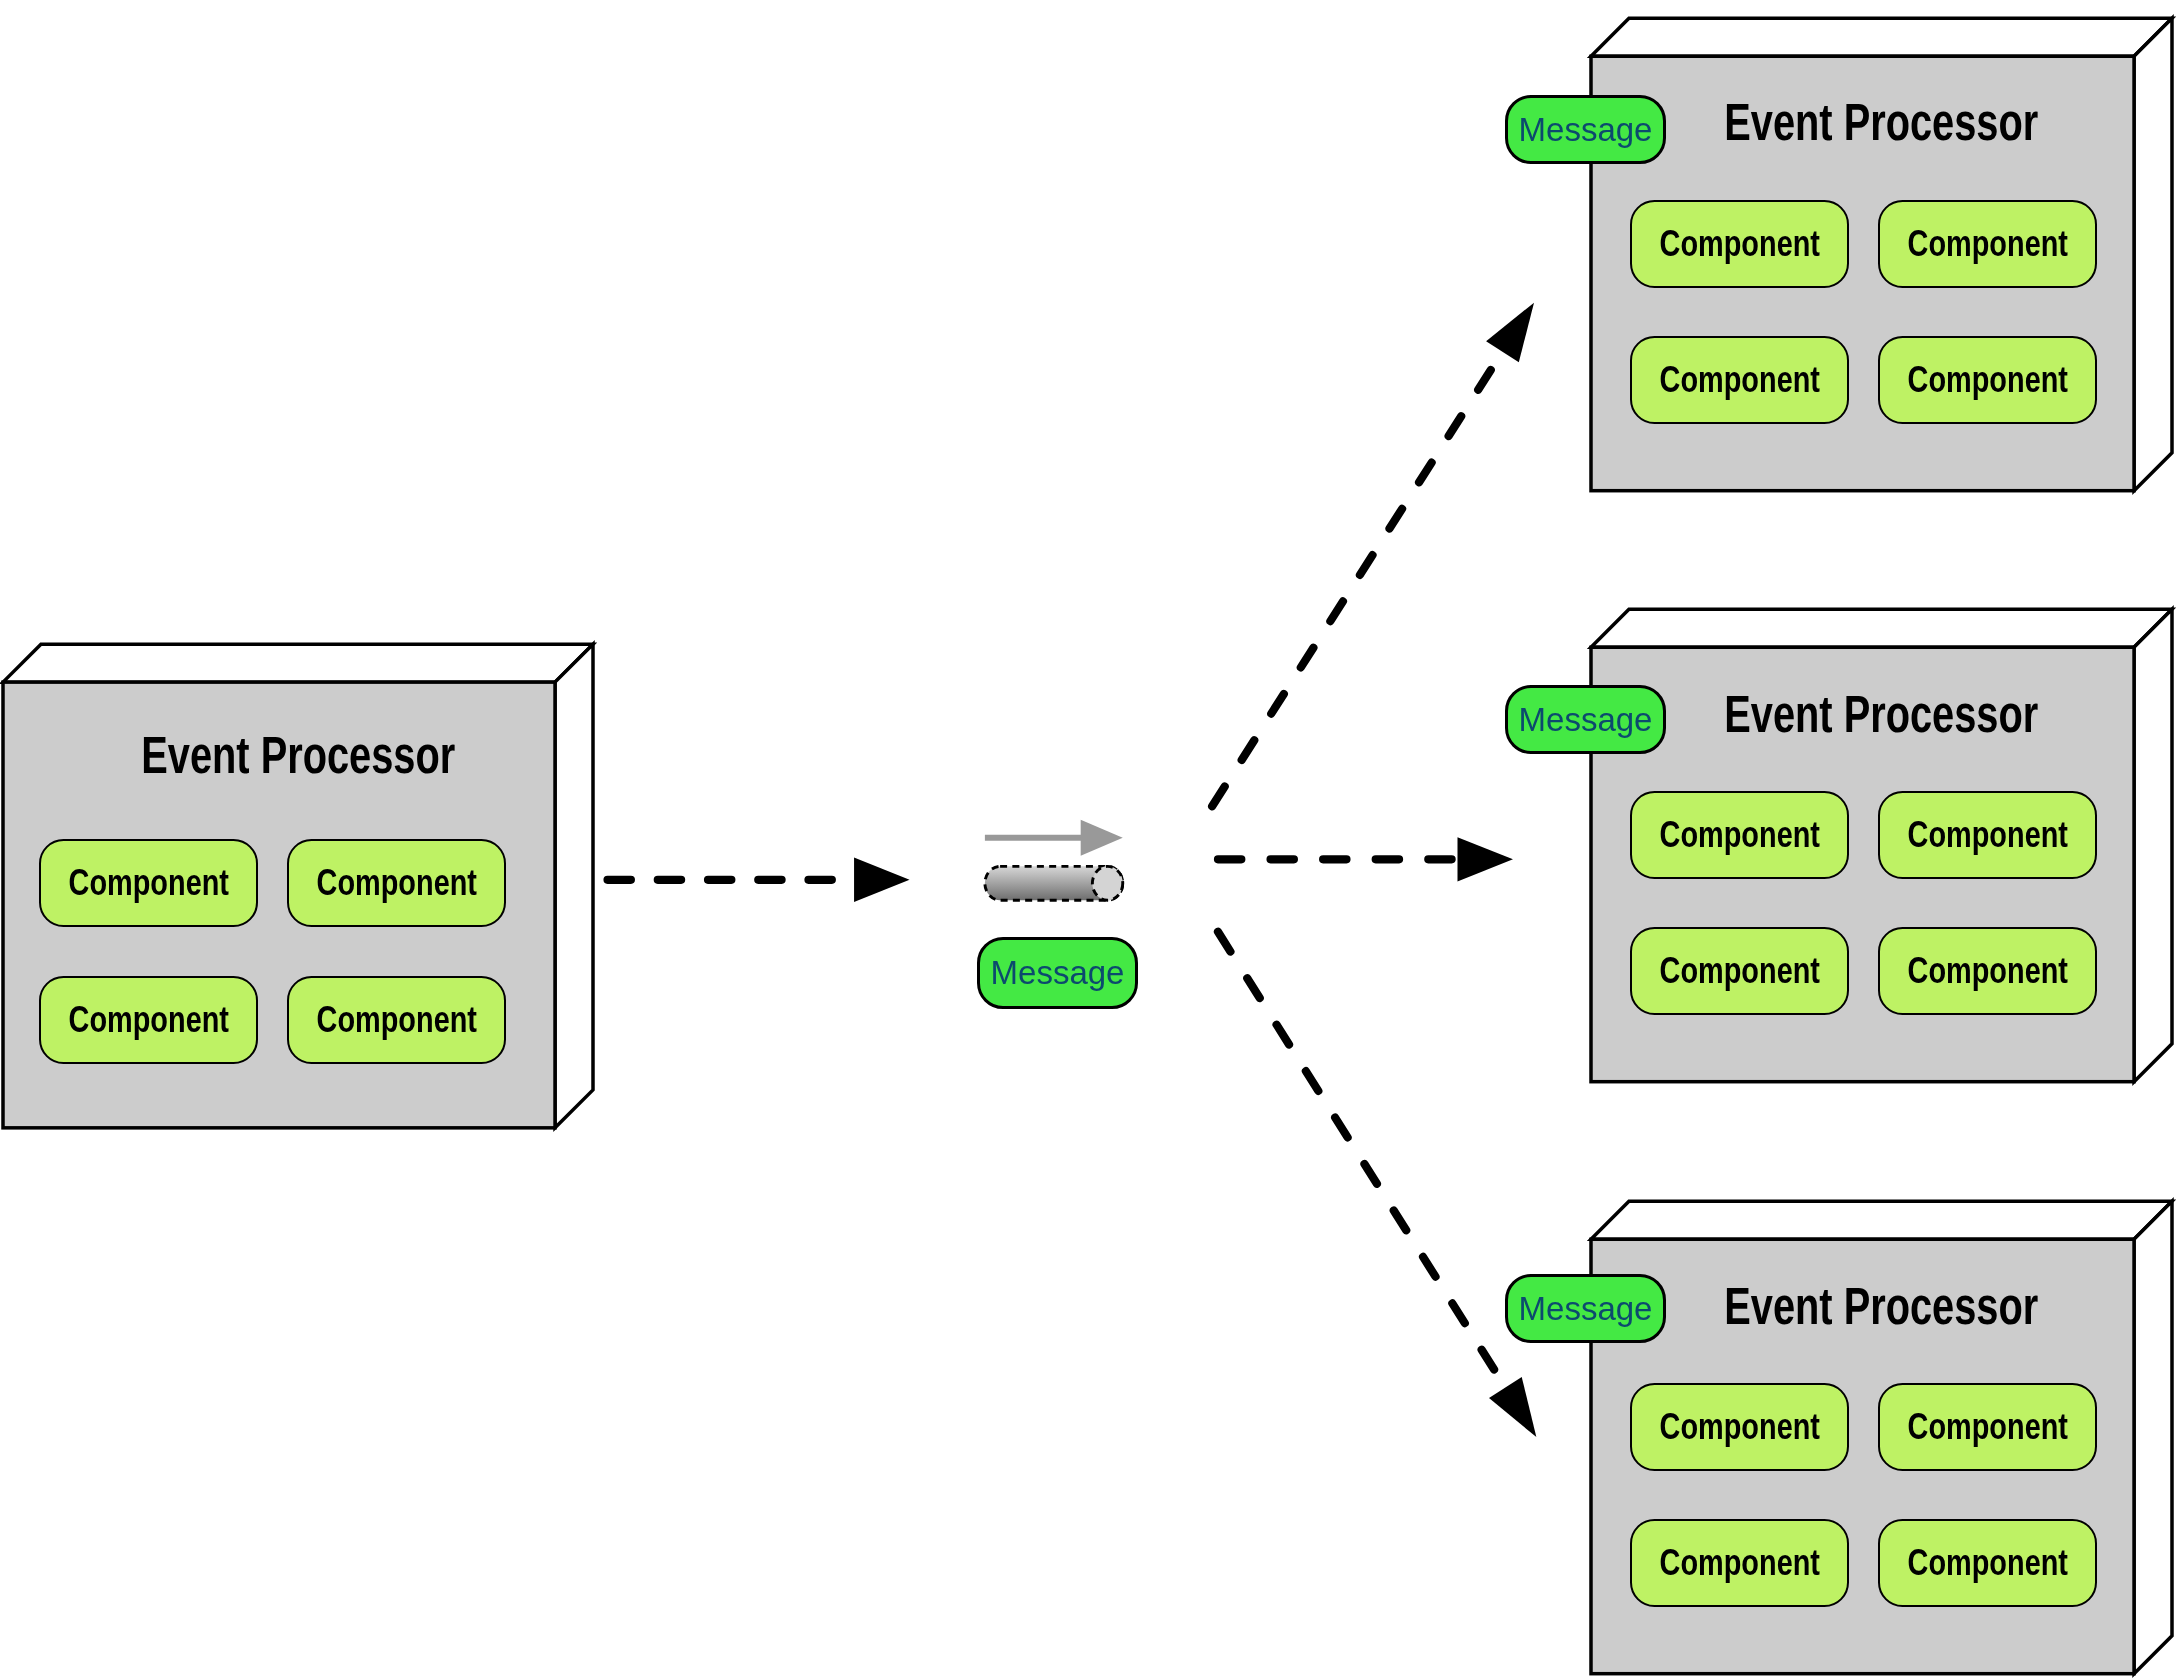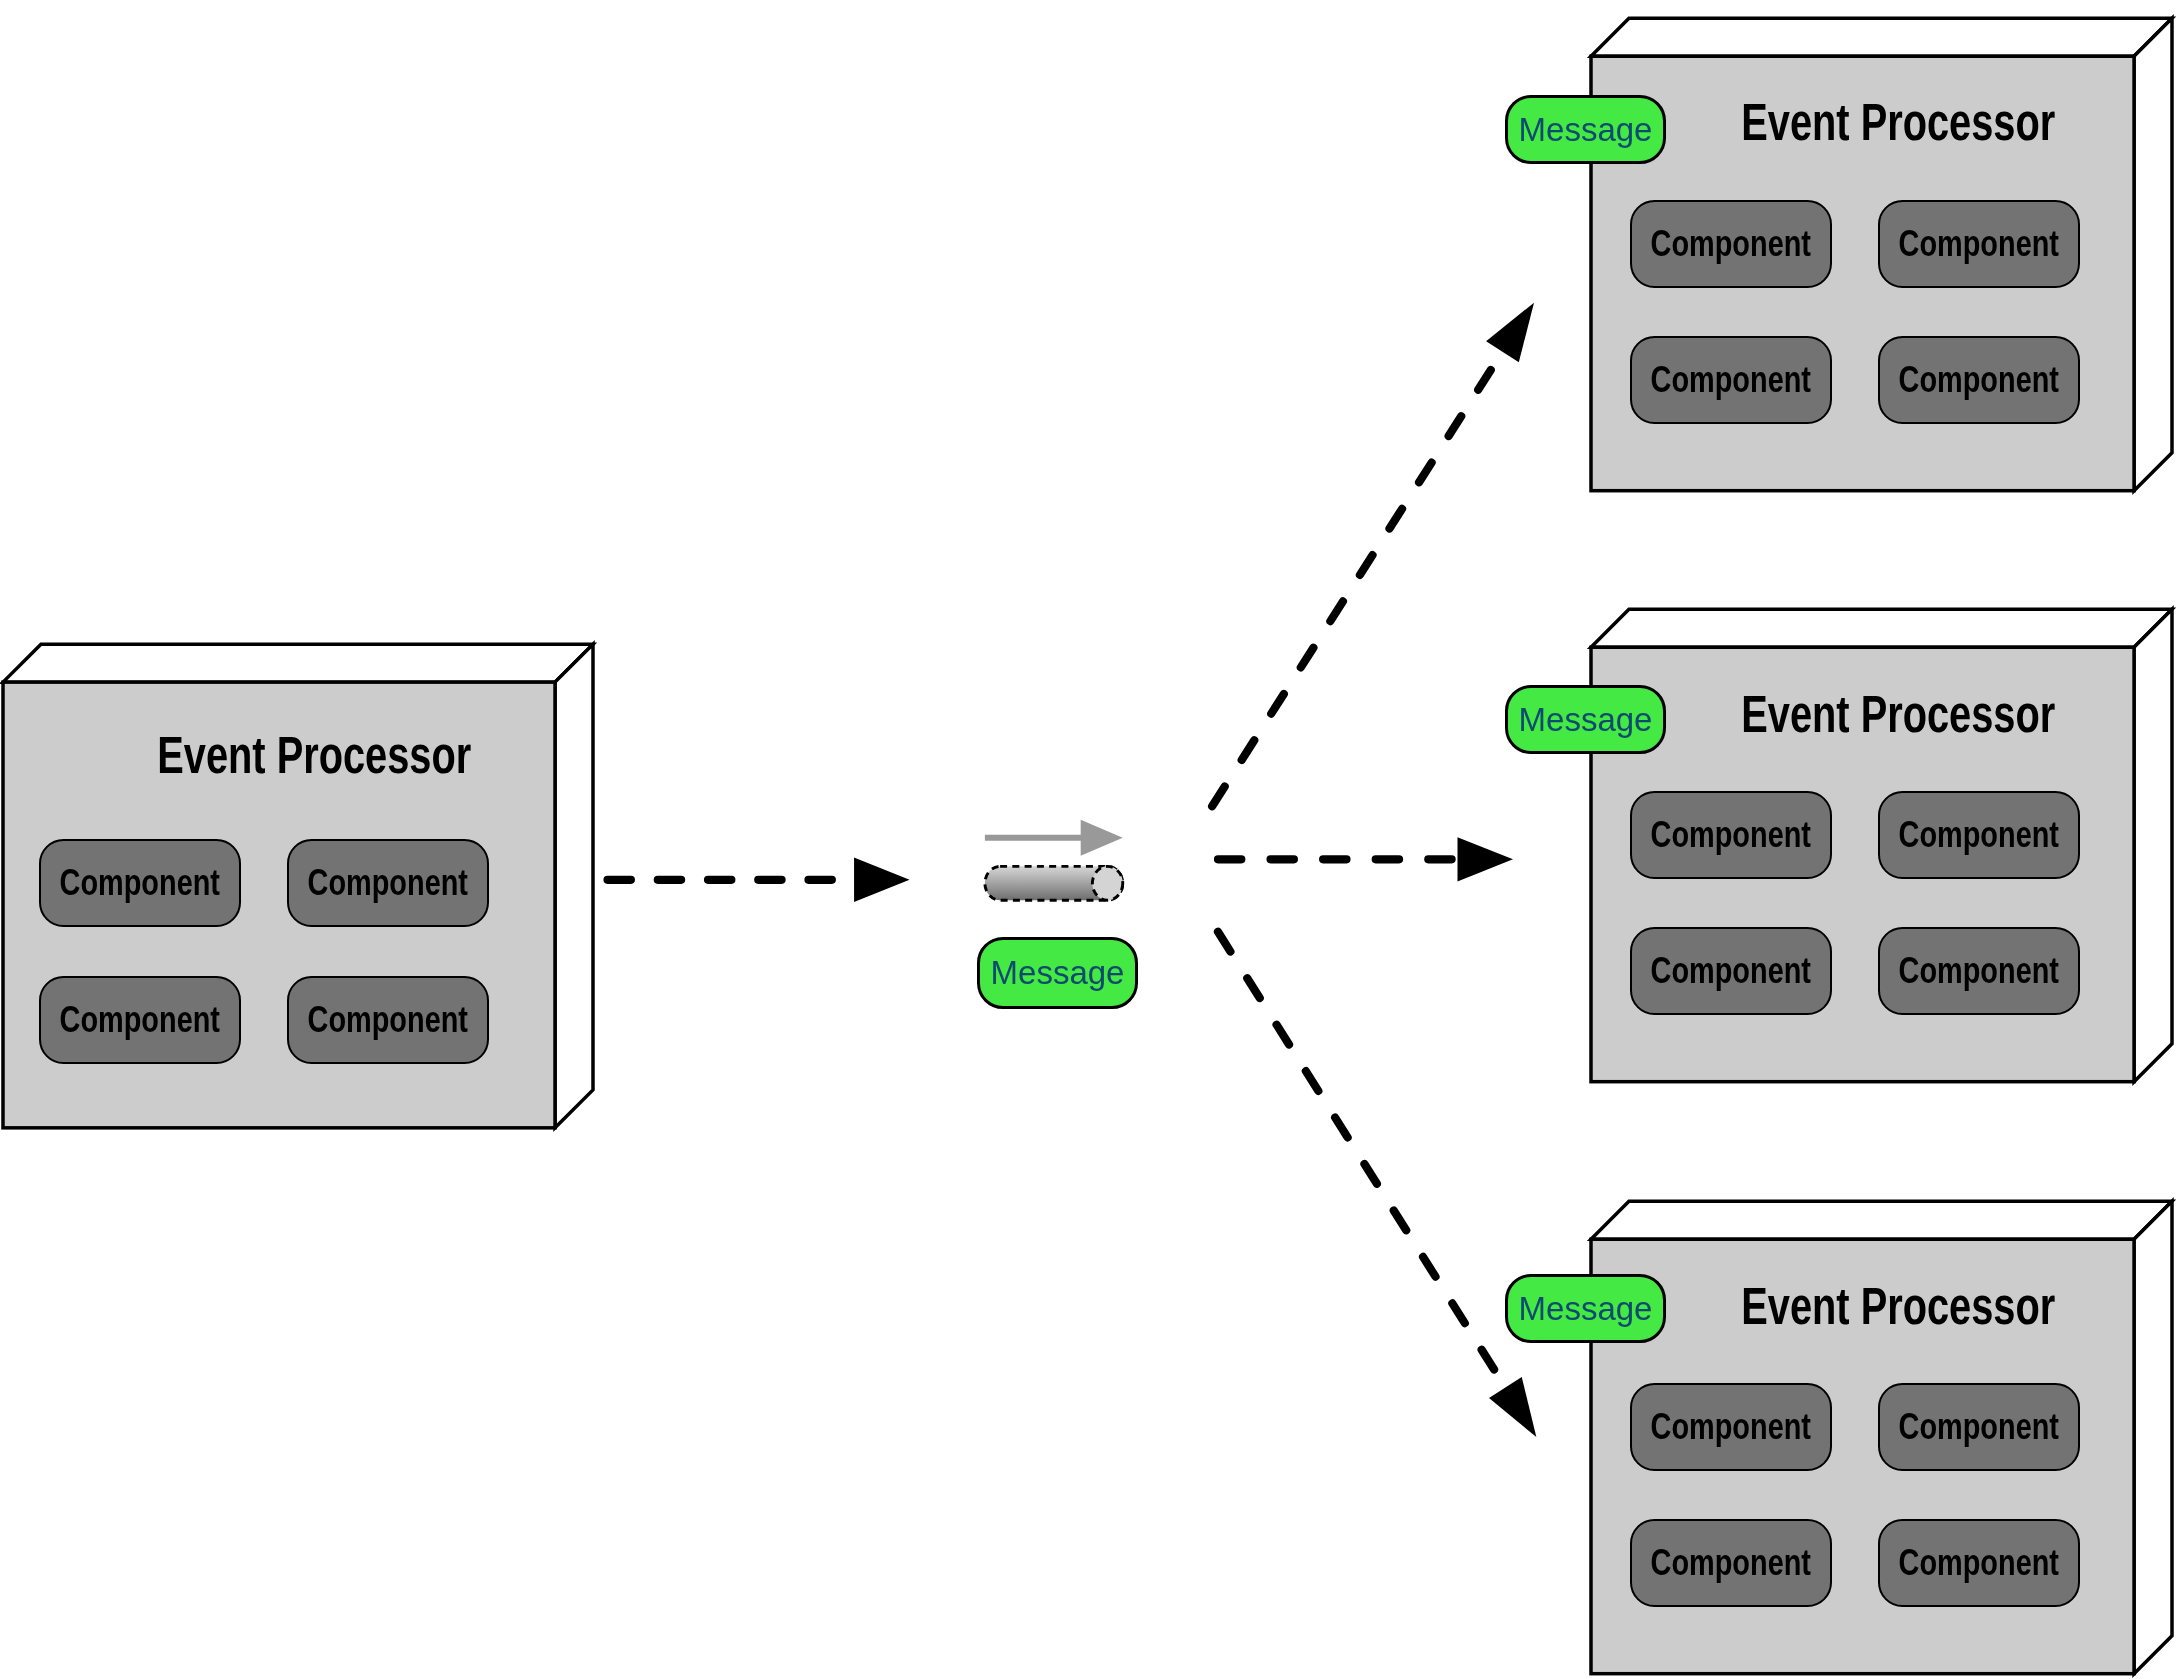--- a/index.html
+++ b/index.html
@@ -5,41 +5,41 @@
   html,body{margin:0;padding:0;background:#ffffff;}
   #canvas{
     position:relative;
     width:2183px;height:1679px;
     background:#ffffff;
     font-family:"Liberation Sans", sans-serif;
     overflow:hidden;
   }
   
   #arrow-layer{position:absolute;left:0;top:0;z-index:1;}
-  .box3d{position:absolute;z-index:2;padding-left:11px;}
+  .box3d{position:absolute;z-index:2;}
   .box3d svg{position:absolute;left:0;top:0;overflow:visible;}
   .badge{
     position:absolute;z-index:3;
     border:3.5px solid #000;border-radius:26px;
     display:flex;align-items:center;justify-content:center;
     box-sizing:border-box;
   }
   .badge span{font-size:33px;color:#0c4a6e;white-space:nowrap;}
   
   .box-title{
     position:absolute;display:flex;align-items:center;justify-content:center;
     width:100%;height:64px;color:#000;
   }
   .box-title span{
     font-size:51px;font-weight:bold;white-space:nowrap;
     transform:scaleX(0.78);transform-origin:50% 50%;
   }
   .component{
-    position:absolute;width:202px;height:88px;
-    background:#737373;border:2.9px solid #000;border-radius:24.5px;
+    position:absolute;width:219px;height:88px;
+    background:#bef264;border:2.9px solid #000;border-radius:24.5px;
     display:flex;align-items:center;justify-content:center;
     box-sizing:border-box;color:#000;
   }
   .component span{
     font-size:37px;font-weight:bold;white-space:nowrap;
     transform:scaleX(0.78);transform-origin:50% 50%;
   }
 </style>
 </head>
 <body>

